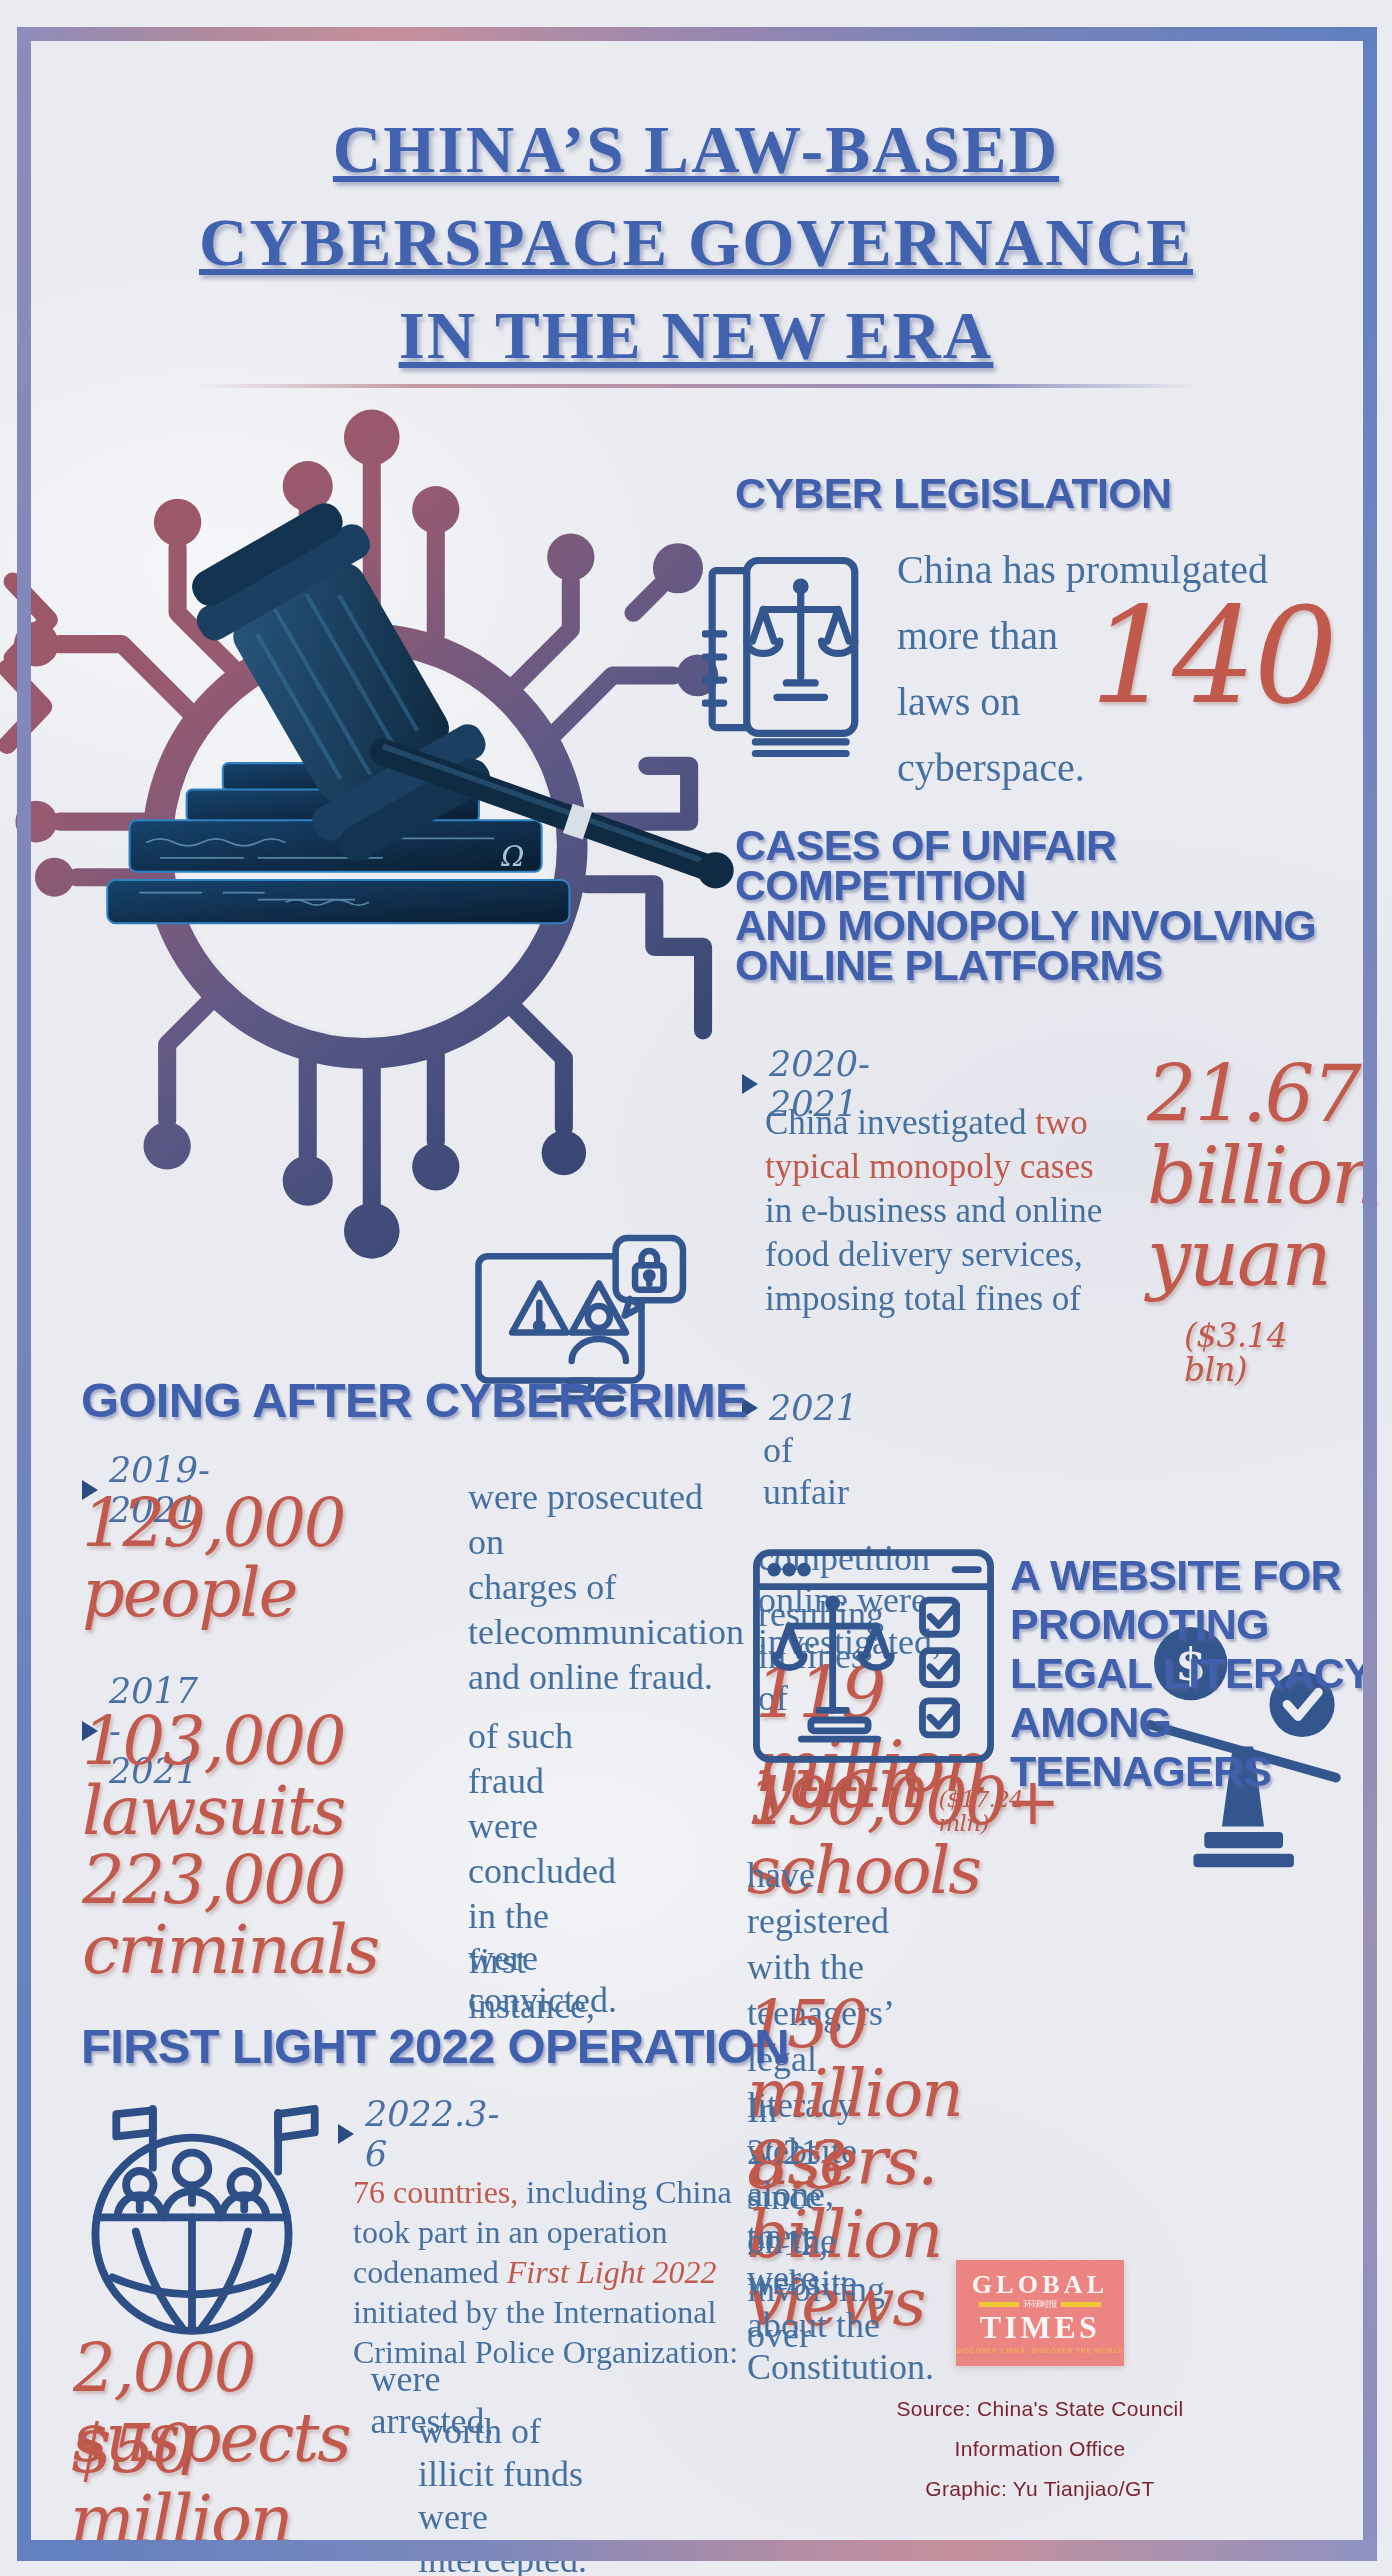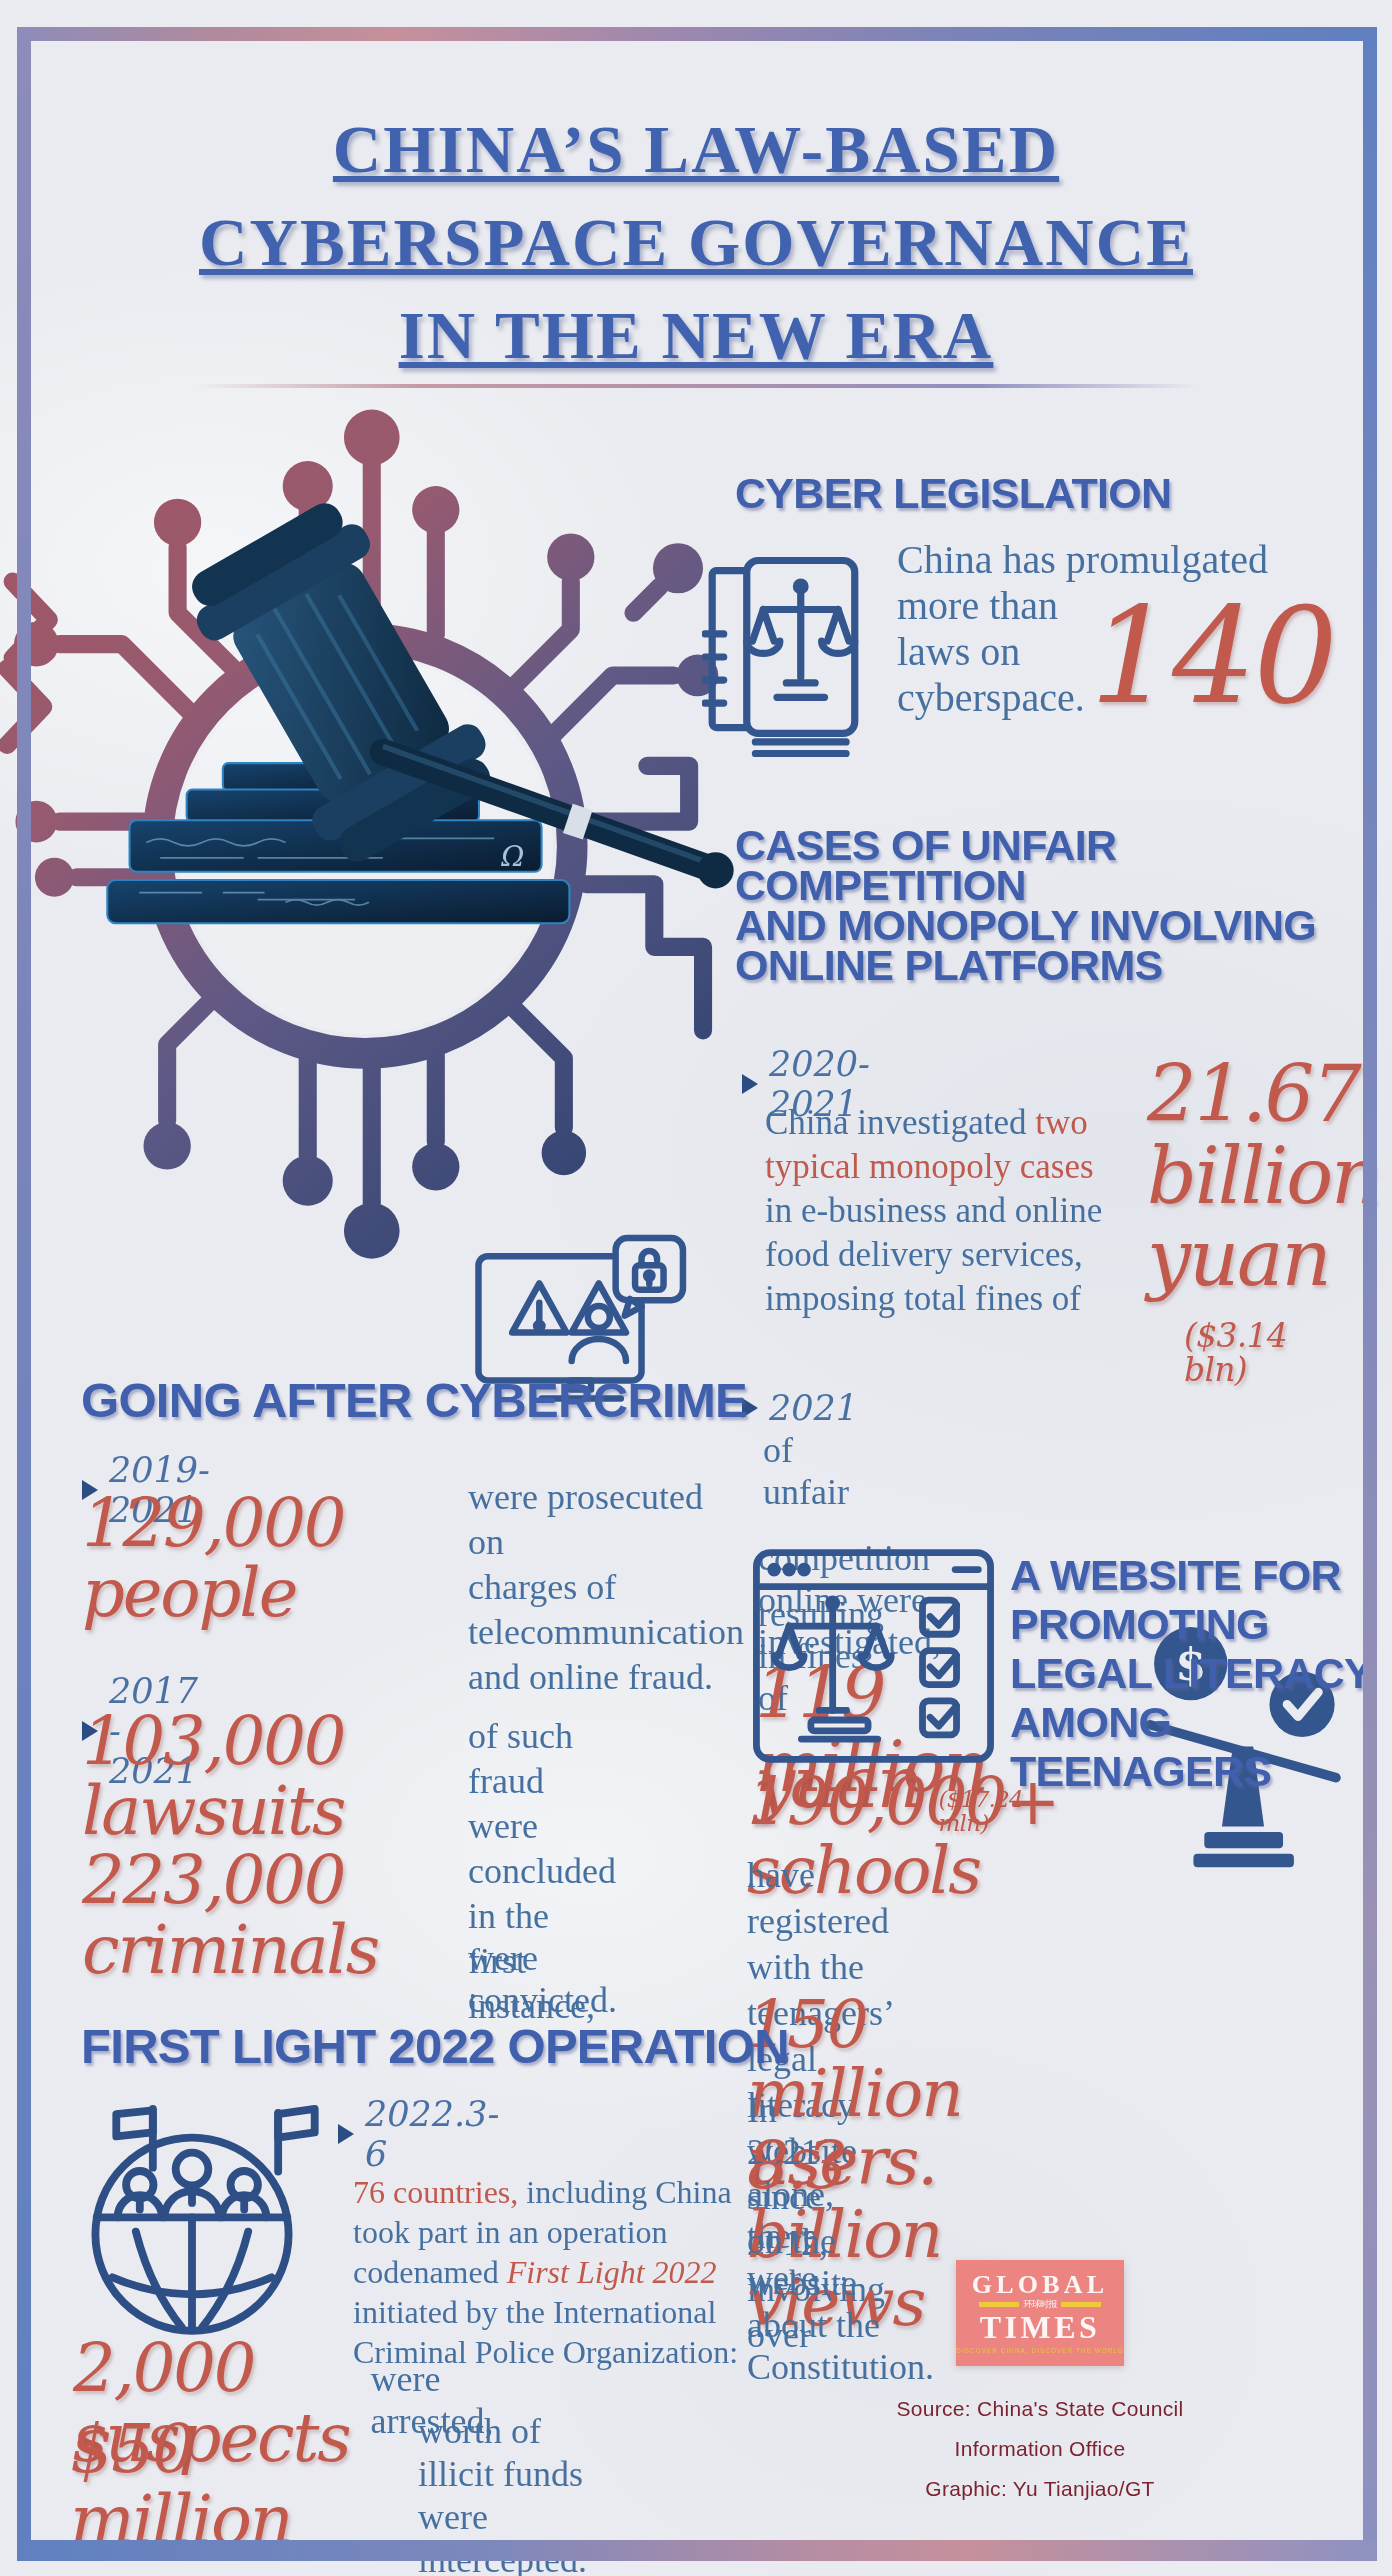--- a/index.html
+++ b/index.html
@@ -168,21 +168,21 @@
         <circle cx="137" cy="52" r="6" fill="#34568e"></circle>
       <path d="M85,84 H189"></path>
       <path d="M85,84 L70,128 M85,84 L100,128"></path>
         <path d="M62,128 a23,17 0 0 0 46,0"></path>
       <path d="M189,84 L174,128 M189,84 L204,128"></path>
         <path d="M166,128 a23,17 0 0 0 46,0"></path>
       <path d="M117,186 h40"></path>
         <path d="M104,206 h66"></path>
       <path d="M74,268 H200 M74,284 H200"></path>
     </svg>
-    <div class="abs body pre" style="left:897px;top:537px;width:390px;font-size:40px;line-height:46px;">China has promulgated
+    <div class="abs body pre" style="left:897px;top:537px;width:390px;font-size:40px;line-height:66px;">China has promulgated
 more than
 laws on
 cyberspace.</div>
     <div class="abs bignum" style="left:1090px;top:588px;font-size:132px;">140</div>
   </div>
 
   <div class="abs">
     <div class="abs h h-r pre" style="left:735px;top:825px;width:661px;">CASES OF UNFAIR COMPETITION
 AND MONOPOLY INVOLVING
 ONLINE PLATFORMS</div>

